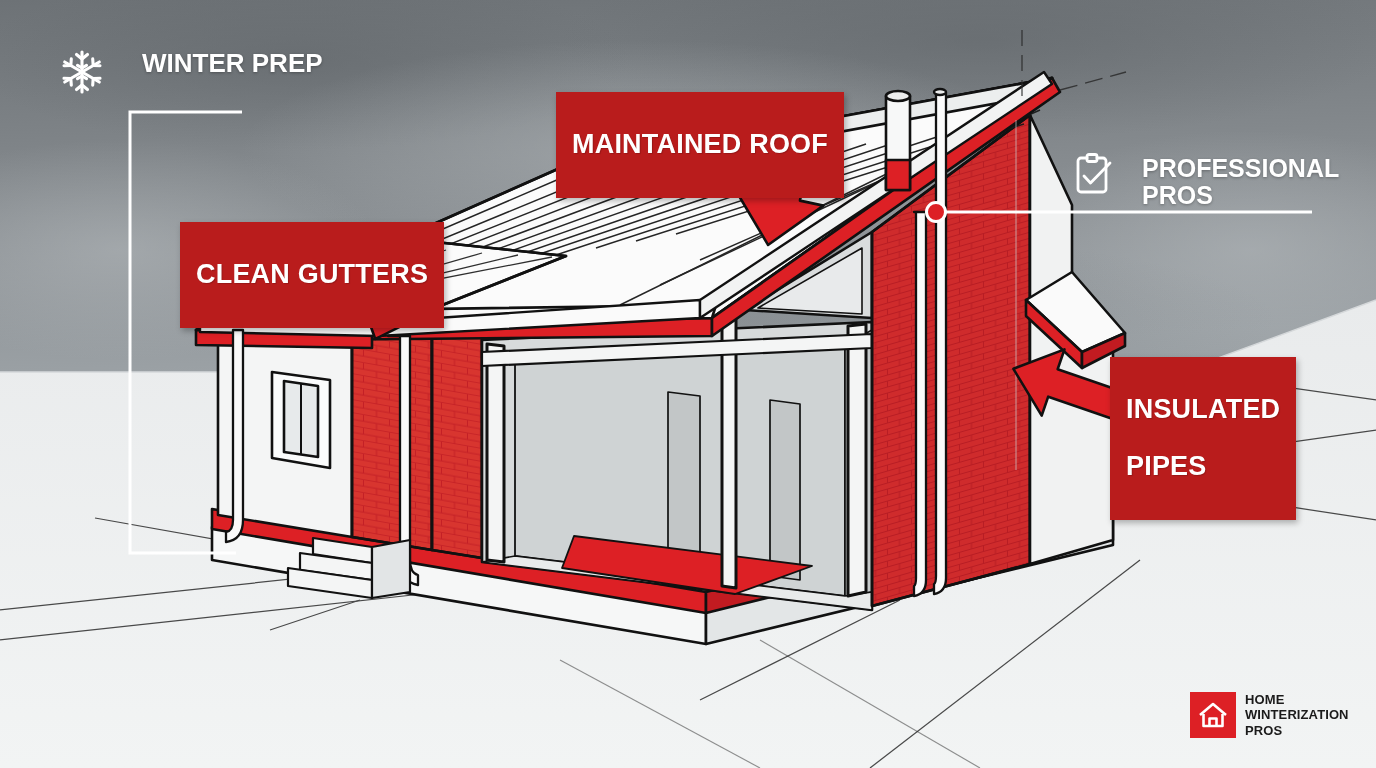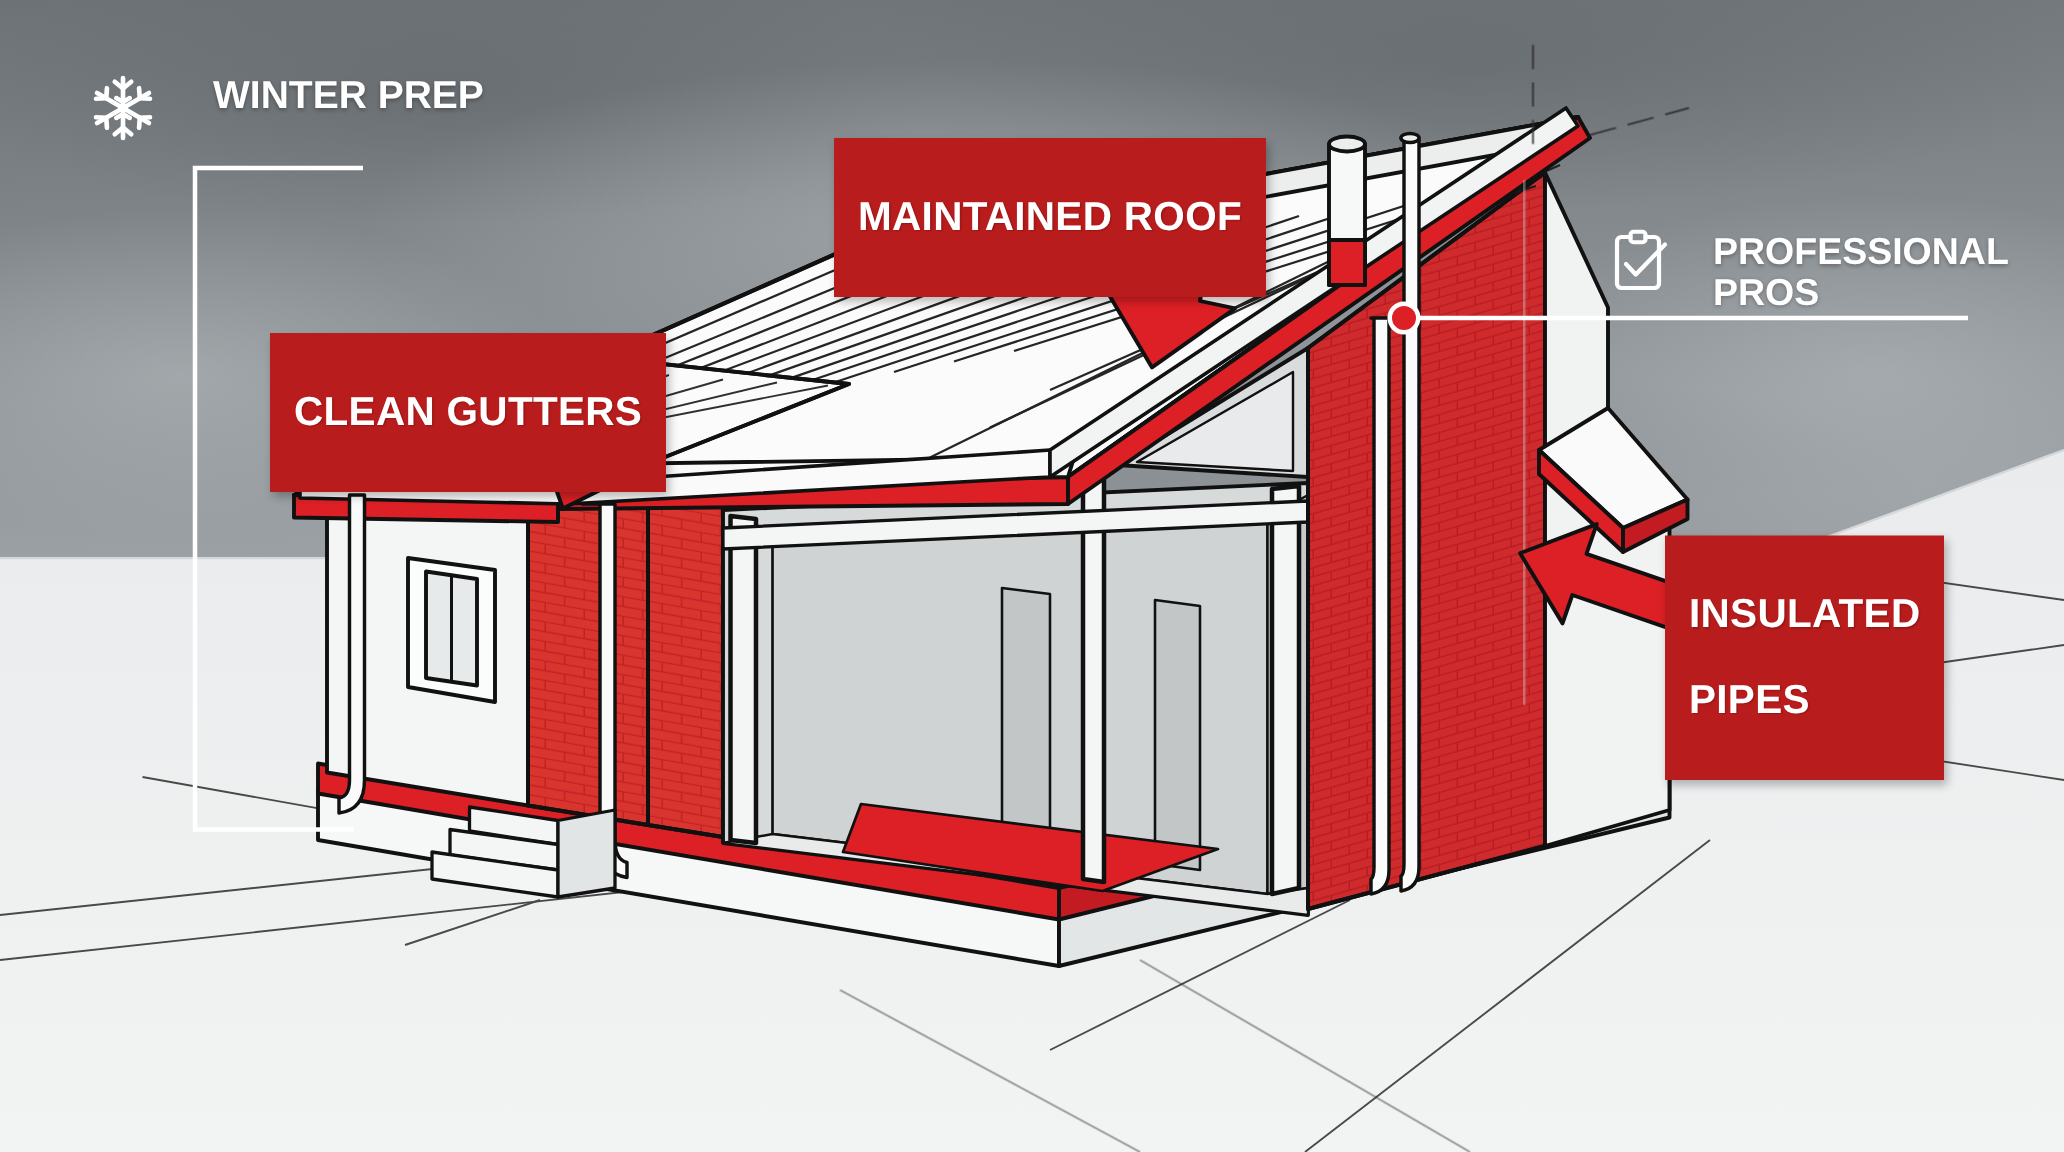--- a/index.html
+++ b/index.html
@@ -298,14 +298,28 @@
         <rect x="13" y="2.5" width="10" height="7" rx="2"></rect>
         <path d="M10 24 L16.5 31 L36 11"></path>
       </g>
     </svg>
   </div>
   <div class="overlay-label" id="pro-check">
     <span>PROFESSIONAL</span>
     <span>PROS</span>
   </div>
 
+  <div id="brand">
+    <div id="brand-mark">
+      <svg width="32" height="30" viewBox="0 0 32 30">
+        <g stroke="#ffffff" stroke-width="2.6" fill="none" stroke-linejoin="round">
+          <path d="M3 15 L16 4 L29 15"></path>
+          <path d="M6.5 14 V26 H25.5 V14"></path>
+          <path d="M12.5 26 V18.5 H19.5 V26"></path>
+        </g>
+      </svg>
+    </div>
+    <div id="brand-text">HOME
+WINTERIZATION
+PROS</div>
+  </div>
 
 </div>
 
 </body></html>

